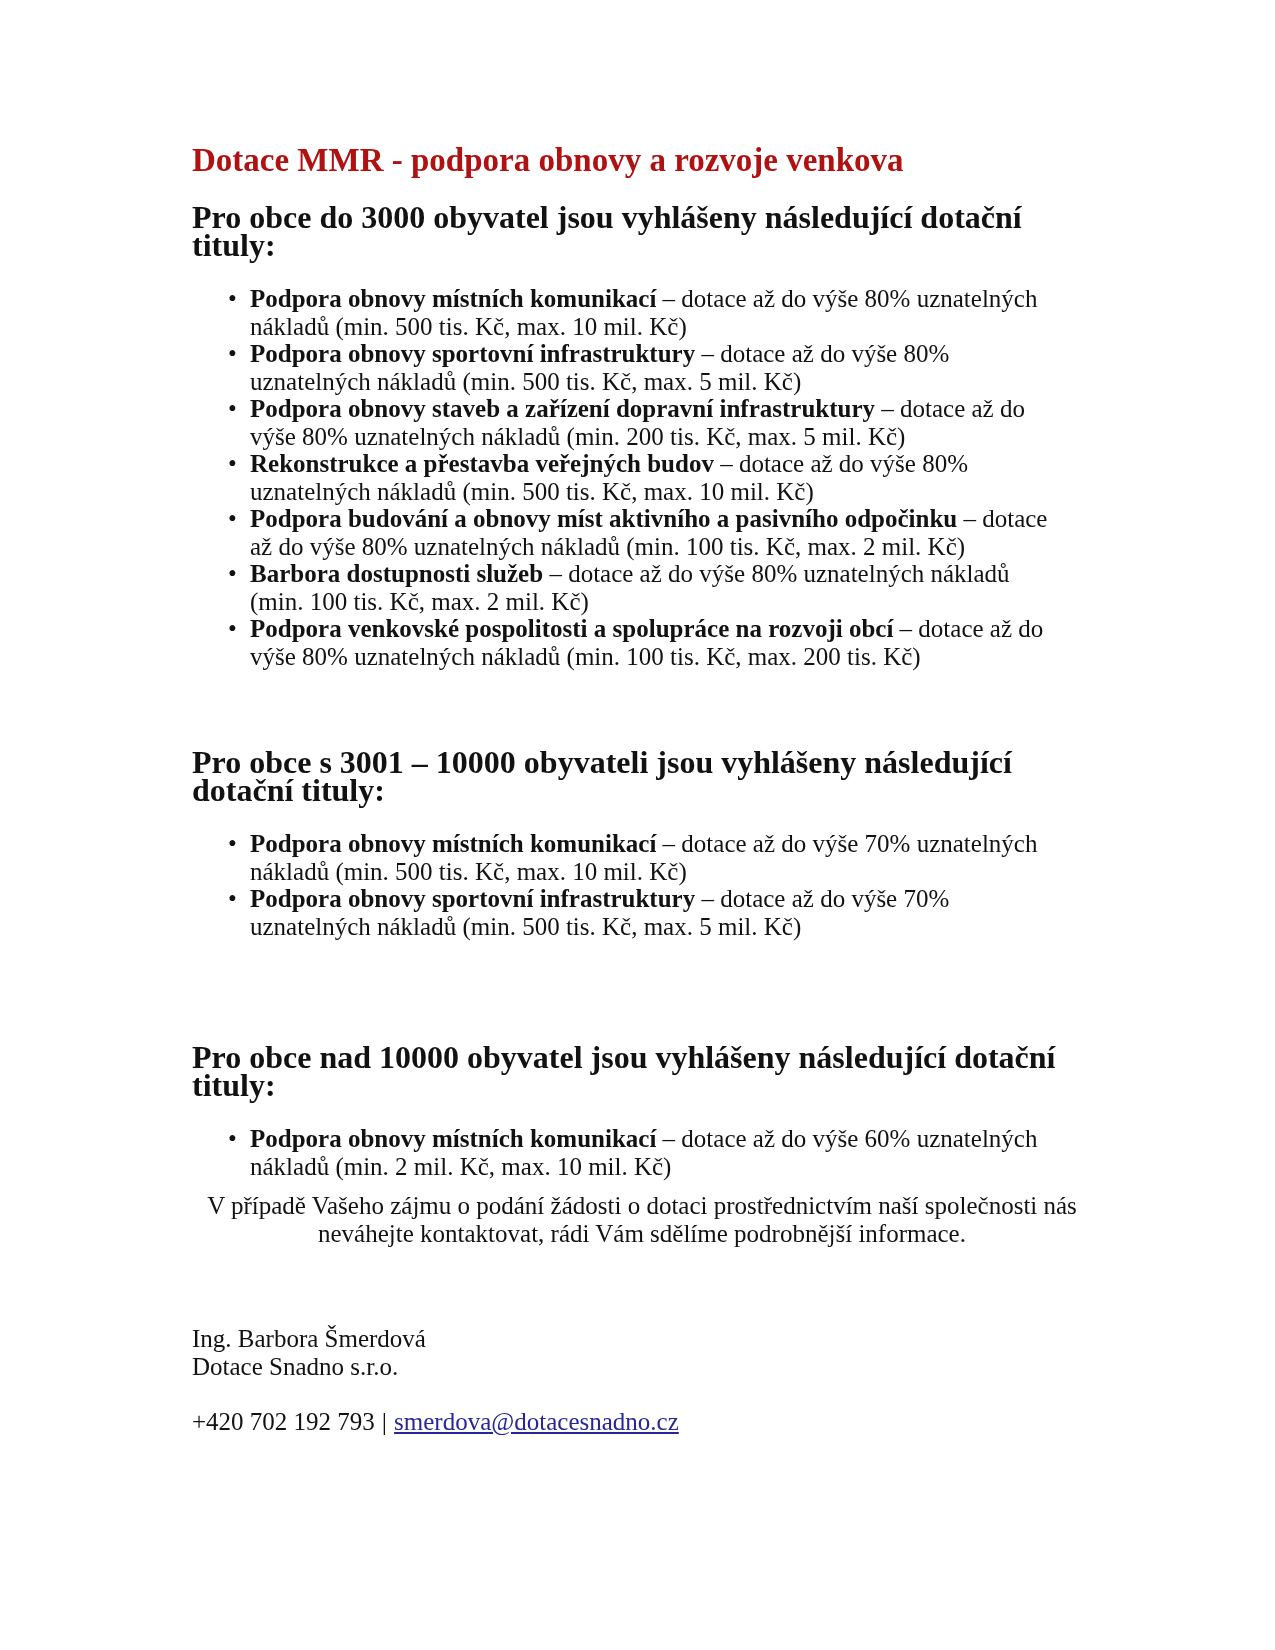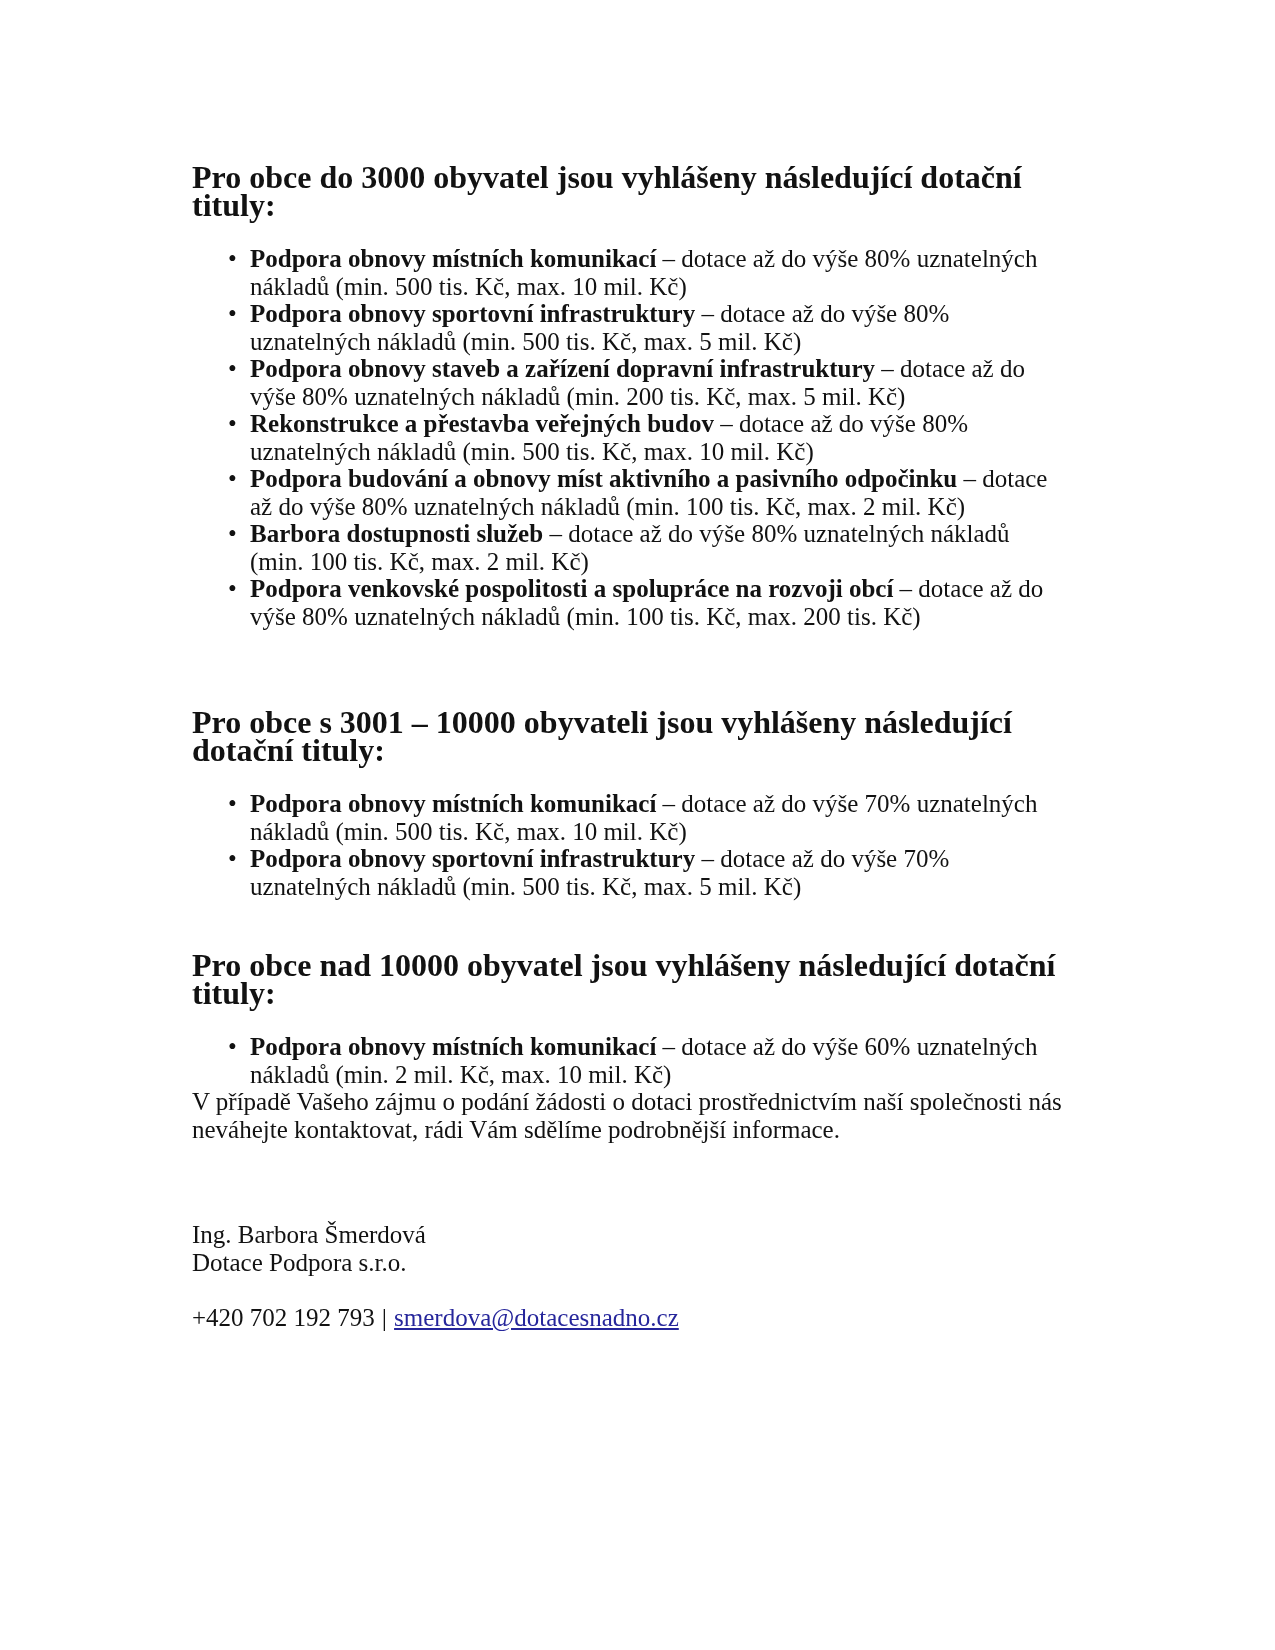--- a/index.html
+++ b/index.html
@@ -29,21 +29,21 @@
   }
   .body-text{font-size:25px;line-height:27.5px;}
   .dates{margin-top:28px;}
   .date-line .date-value{font-weight:bold;}
   .section-heading{
     font-size:32px;line-height:27.5px;
     font-weight:bold;margin:0;
   }
   .sec-0{margin-top:24px;}
   .sec-1{margin-top:79px;}
-  .sec-2{margin-top:52px;}
+  .sec-2{margin-top:104px;}
   ul.grant-list{
     list-style:none;
     margin:26px 0 0 0;
     padding:0;
     max-width:858px;
   }
   ul.grant-list li{
     position:relative;
     padding-left:58px;
     font-size:25px;line-height:27.5px;
@@ -64,20 +64,21 @@
   .contact a{
     color:var(--link-color);
     text-decoration:underline;
   }
 </style>
 </head>
 <body>
 
 <div class="page">
 
+  <h1 class="doc-title">Dotace MMR - podpora obnovy a rozvoje venkova</h1>
 
 
   <div id="sections">
       <div class="section sec-0">
         <p class="section-heading">Pro obce do 3000 obyvatel jsou vyhlášeny následující dotační tituly:</p>
         <ul class="grant-list">
           <li><span class="bullet">•</span><span class="grant-title">Podpora obnovy místních komunikací</span><span class="grant-rest"> – dotace až do výše 80% uznatelných nákladů (min. 500 tis. Kč, max. 10 mil. Kč)</span></li>
           <li><span class="bullet">•</span><span class="grant-title">Podpora obnovy sportovní infrastruktury</span><span class="grant-rest"> – dotace až do výše 80% uznatelných nákladů (min. 500 tis. Kč, max. 5 mil. Kč)</span></li>
           <li><span class="bullet">•</span><span class="grant-title">Podpora obnovy staveb a zařízení dopravní infrastruktury</span><span class="grant-rest"> – dotace až do výše 80% uznatelných nákladů (min. 200 tis. Kč, max. 5 mil. Kč)</span></li>
           <li><span class="bullet">•</span><span class="grant-title">Rekonstrukce a přestavba veřejných budov</span><span class="grant-rest"> – dotace až do výše 80% uznatelných nákladů (min. 500 tis. Kč, max. 10 mil. Kč)</span></li>
@@ -94,24 +95,24 @@
         </ul>
       </div>
       <div class="section sec-2">
         <p class="section-heading">Pro obce nad 10000 obyvatel jsou vyhlášeny následující dotační tituly:</p>
         <ul class="grant-list">
           <li><span class="bullet">•</span><span class="grant-title">Podpora obnovy místních komunikací</span><span class="grant-rest"> – dotace až do výše 60% uznatelných nákladů (min. 2 mil. Kč, max. 10 mil. Kč)</span></li>
         </ul>
       </div>
     </div>
 
-  <p class="closing body-text" style="margin:0;">V případě Vašeho zájmu o podání žádosti o dotaci prostřednictvím naší společnosti nás neváhejte kontaktovat, rádi Vám sdělíme podrobnější informace.</p>
+  <p class="closing body-text" style="margin:12px;text-align:center;">V případě Vašeho zájmu o podání žádosti o dotaci prostřednictvím naší společnosti nás neváhejte kontaktovat, rádi Vám sdělíme podrobnější informace.</p>
 
   <div class="signature body-text">
       <div>Ing. Barbora Šmerdová</div>
-      <div>Dotace Podpora s.r.o.</div>
+      <div>Dotace Snadno s.r.o.</div>
     </div>
 
   <div class="contact body-text">
     <span>+420 702 192 793</span><span class="sep">|</span><a href="#">smerdova@dotacesnadno.cz</a>
   </div>
 
 </div>
 
 </body></html>

